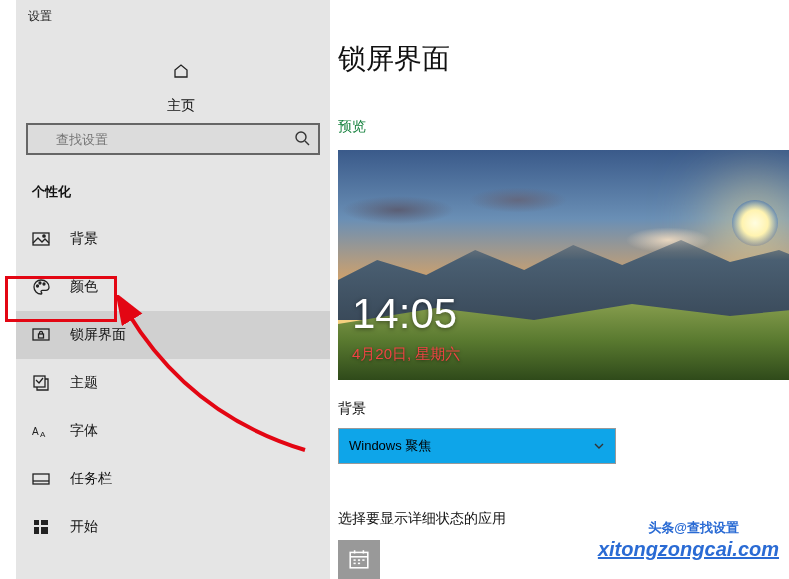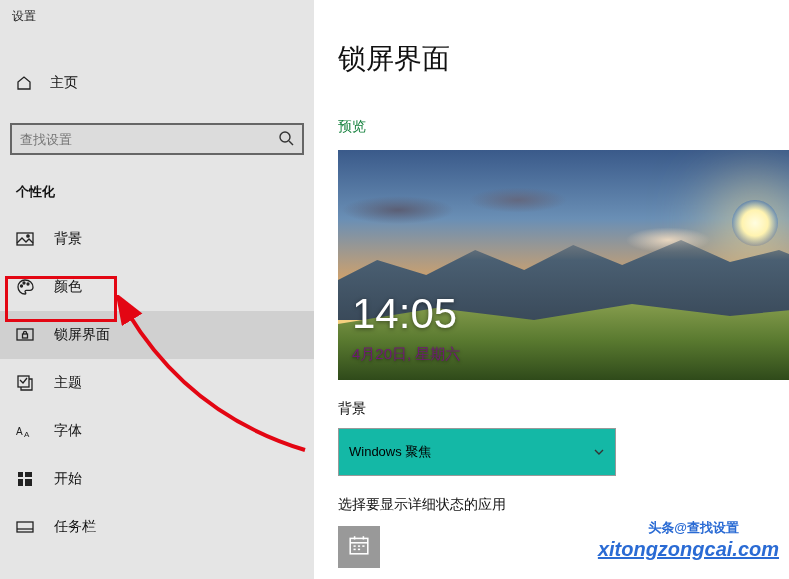--- a/index.html
+++ b/index.html
@@ -1,45 +1,45 @@
 <!DOCTYPE html>
 <html><head>
 <meta charset="utf-8">
 <style>
 * { margin:0; padding:0; box-sizing:border-box; font-family:"Microsoft YaHei","Segoe UI",sans-serif; }
 body { width:789px; height:579px; background:#fff; overflow:hidden; position:relative; }
-.sidebar { position:absolute; left:0; top:0; width:314px; height:579px; background:#e5e5e5; }
+.sidebar { position:absolute; left:16px; top:0; width:314px; height:579px; background:#e5e5e5; }
 .app-title { font-size:12px; color:#222; padding:8px 0 0 12px; }
-.home-row { display:flex; align-items:center; gap:18px; padding:0 0 0 16px; margin-top:38px; height:40px; cursor:pointer; }
+.home-row { display:flex; align-items:center; gap:18px; padding:0 0 0 16px; margin-top:38px; height:40px; cursor:pointer;flex-direction:column; }
 .home-row .ico { width:16px; height:16px; display:flex; align-items:center; justify-content:center; }
 .home-row span { font-size:14px; color:#111; }
 .search-wrap { margin:20px 10px 0 10px; position:relative; }
-.search-wrap input { width:100%; height:32px; border:2px solid #666; background:#dcdcdc; padding:0 36px 0 8px; font-size:13px; outline:none; }
+.search-wrap input { width:100%; height:32px; border:2px solid #666; background:#dcdcdc; padding:0 36px 0 28px; font-size:13px; outline:none; }
 .search-wrap .sicon { position:absolute; right:8px; top:7px; width:18px; height:18px; color:#333; }
 .section-label { font-size:13px; font-weight:600; color:#111; margin:28px 0 14px 16px; }
 .nav { }
 .nav-item { display:flex; align-items:center; gap:20px; padding-left:16px; height:48px; cursor:pointer; font-size:14px; color:#111; }
 .nav-item .ico { width:18px; height:18px; display:flex; align-items:center; justify-content:center; color:#222; }
 .nav-item.selected { background:#d0d0d0; }
 .highlight-box { position:absolute; border:3px solid #e30613; pointer-events:none; }
 .content { position:absolute; left:338px; top:40px; width:430px; }
 .page-title { font-size:28px; font-weight:400; color:#111; }
 .preview-label { font-size:14px; color:#15803d; margin-top:40px; }
 .preview-img { width:490px; height:230px; margin-top:14px; position:relative; overflow:hidden; }
 .sky { position:absolute; inset:0; background:linear-gradient(180deg,#3a5a8a 0%,#6a8fb5 30%,#c9a070 55%,#f5d080 65%); }
 .sun { position:absolute; right:50px; top:50px; width:46px; height:46px; border-radius:50%; background:radial-gradient(circle,#fffde0 0%,#fff3b0 40%,rgba(255,240,160,0) 72%); box-shadow:0 0 60px 20px rgba(255,230,150,0.6); }
 .clouds { position:absolute; top:30px; left:0; right:0; height:100px; background:radial-gradient(ellipse 80px 20px at 60px 30px,rgba(90,90,110,0.9),transparent 70%),radial-gradient(ellipse 70px 18px at 180px 20px,rgba(100,100,120,0.85),transparent 70%),radial-gradient(ellipse 60px 18px at 330px 60px,rgba(255,230,200,0.8),transparent 70%); }
 .mountains { position:absolute; bottom:60px; left:0; right:0; height:100px; background:linear-gradient(180deg,rgba(70,90,110,0) 0%,#4a5f72 40%,#3a4a5a 100%); clip-path:polygon(0 60%,8% 40%,18% 55%,28% 30%,38% 50%,48% 25%,58% 45%,70% 20%,80% 42%,90% 30%,100% 50%,100% 100%,0 100%); }
 .hills { position:absolute; bottom:0; left:0; right:0; height:80px; background:linear-gradient(180deg,#8aa050 0%,#5a7a30 50%,#2f4a1a 100%); clip-path:polygon(0 30%,20% 10%,40% 25%,60% 5%,80% 20%,100% 8%,100% 100%,0 100%); }
 .clock { position:absolute; left:14px; bottom:42px; color:#fff; font-size:42px; font-weight:300; text-shadow:0 1px 4px rgba(0,0,0,0.5); }
-.date { position:absolute; left:14px; bottom:16px; color:#701a75; font-size:15px; text-shadow:0 1px 3px rgba(0,0,0,0.5);margin-top:48px; }
+.date { position:absolute; left:14px; bottom:16px; color:#ef4444; font-size:15px; text-shadow:0 1px 3px rgba(0,0,0,0.5);margin-top:48px; }
 .bg-label { font-size:14px; color:#111; margin-top:20px; }
-.dropdown { width:278px; height:48px; border:1px solid #999; margin-top:10px; display:flex; align-items:center; justify-content:space-between; padding:16px 10px; font-size:13px; cursor:pointer; background:#14b8a6; }
+.dropdown { width:278px; height:36px; border:1px solid #999; margin-top:10px; display:flex; align-items:center; justify-content:space-between; padding:16px 10px; font-size:13px; cursor:pointer; background:#0ea5e9; }
 .dropdown .chev { width:12px; height:12px; }
-.detail-label { font-size:14px; color:#111; margin-top:20px; }
+.detail-label { font-size:14px; color:#111; margin-top:46px; }
 .app-tile { width:42px; height:42px; background:#999; margin-top:12px; display:flex; align-items:center; justify-content:center; color:#fff; cursor:pointer; }
 .arrow-svg { position:absolute; left:110px; top:295px; pointer-events:none; }
 .watermark { position:absolute; right:10px; bottom:18px; font-size:20px; color:#2a6bd4; font-style:italic; font-weight:600; text-shadow:1px 1px 0 #fff;text-decoration:underline; }
 .watermark2 { position:absolute; right:50px; bottom:42px; font-size:13px; color:#2a6bd4; font-weight:600; }
 </style>
 </head>
 <body>
 
 <div class="sidebar">
   <div class="app-title">设置</div>
@@ -111,37 +111,37 @@
       <span class="ico">
         <svg viewBox="0 0 18 18" width="18" height="18" fill="#222">
             <text x="0" y="13" font-size="10" font-family="serif">A</text>
             <text x="8" y="15" font-size="8" font-family="serif">A</text>
           </svg>
       </span>
       <span>字体</span>
     </div>
     <div class="nav-item">
       <span class="ico">
+        <svg viewBox="0 0 18 18" width="18" height="18" fill="none" stroke="#222" stroke-width="1.3">
+            <rect x="1" y="4" width="16" height="10"></rect>
+            <line x1="1" y1="11" x2="17" y2="11"></line>
+          </svg>
+      </span>
+      <span>任务栏</span>
+    </div>
+    <div class="nav-item">
+      <span class="ico">
         <svg viewBox="0 0 18 18" width="18" height="18" fill="#222">
             <rect x="2" y="2" width="5" height="5"></rect>
             <rect x="9" y="2" width="7" height="5"></rect>
             <rect x="2" y="9" width="5" height="7"></rect>
             <rect x="9" y="9" width="7" height="7"></rect>
           </svg>
       </span>
       <span>开始</span>
-    </div>
-    <div class="nav-item">
-      <span class="ico">
-        <svg viewBox="0 0 18 18" width="18" height="18" fill="none" stroke="#222" stroke-width="1.3">
-            <rect x="1" y="4" width="16" height="10"></rect>
-            <line x1="1" y1="11" x2="17" y2="11"></line>
-          </svg>
-      </span>
-      <span>任务栏</span>
     </div>
   </div>
 </div>
 
 <div class="highlight-box" style="left:5px;top:276px;width:112px;height:46px;"></div>
 
 <svg class="arrow-svg" width="210" height="170">
   <defs>
       <marker id="ah" markerWidth="10" markerHeight="10" refX="2" refY="3" orient="auto">
         <path d="M0,0 L0,6 L8,3 Z" fill="#e30613"></path>

